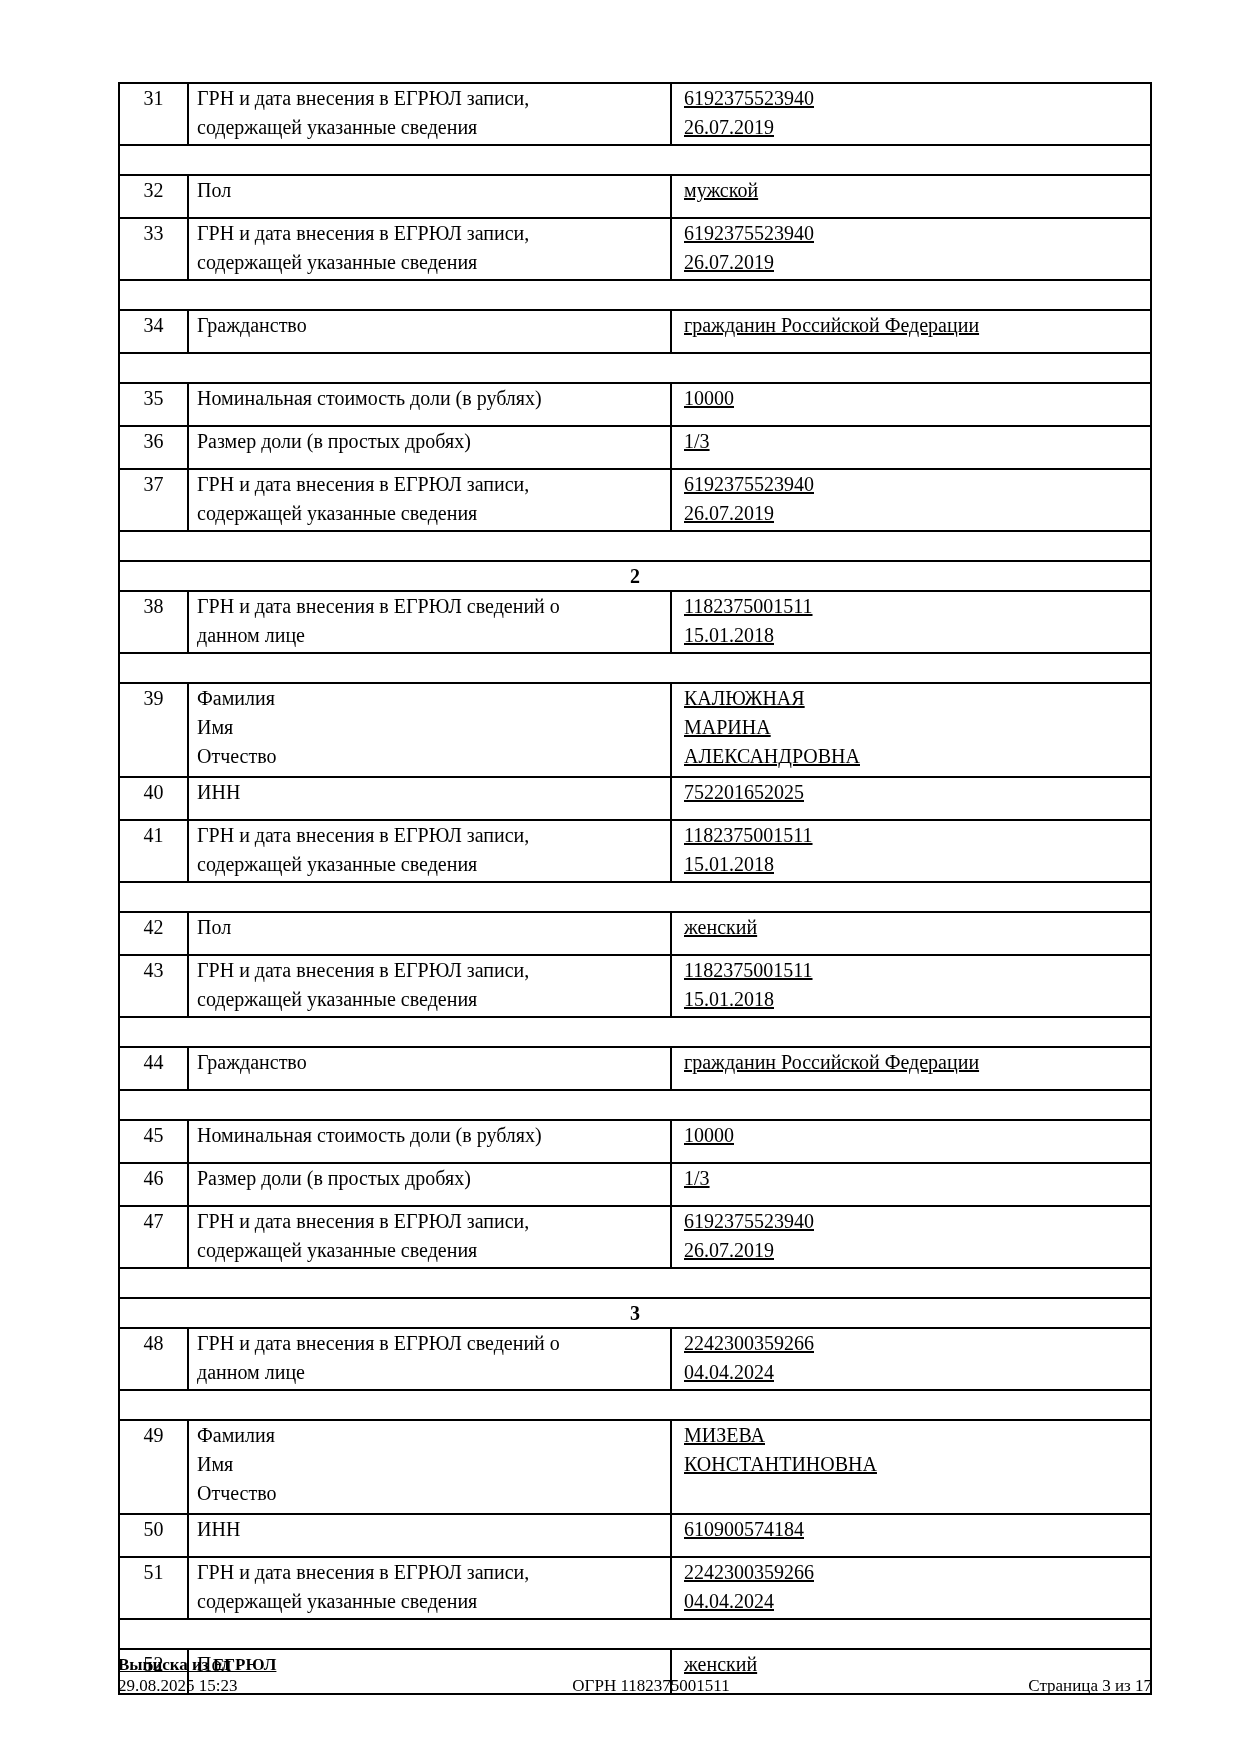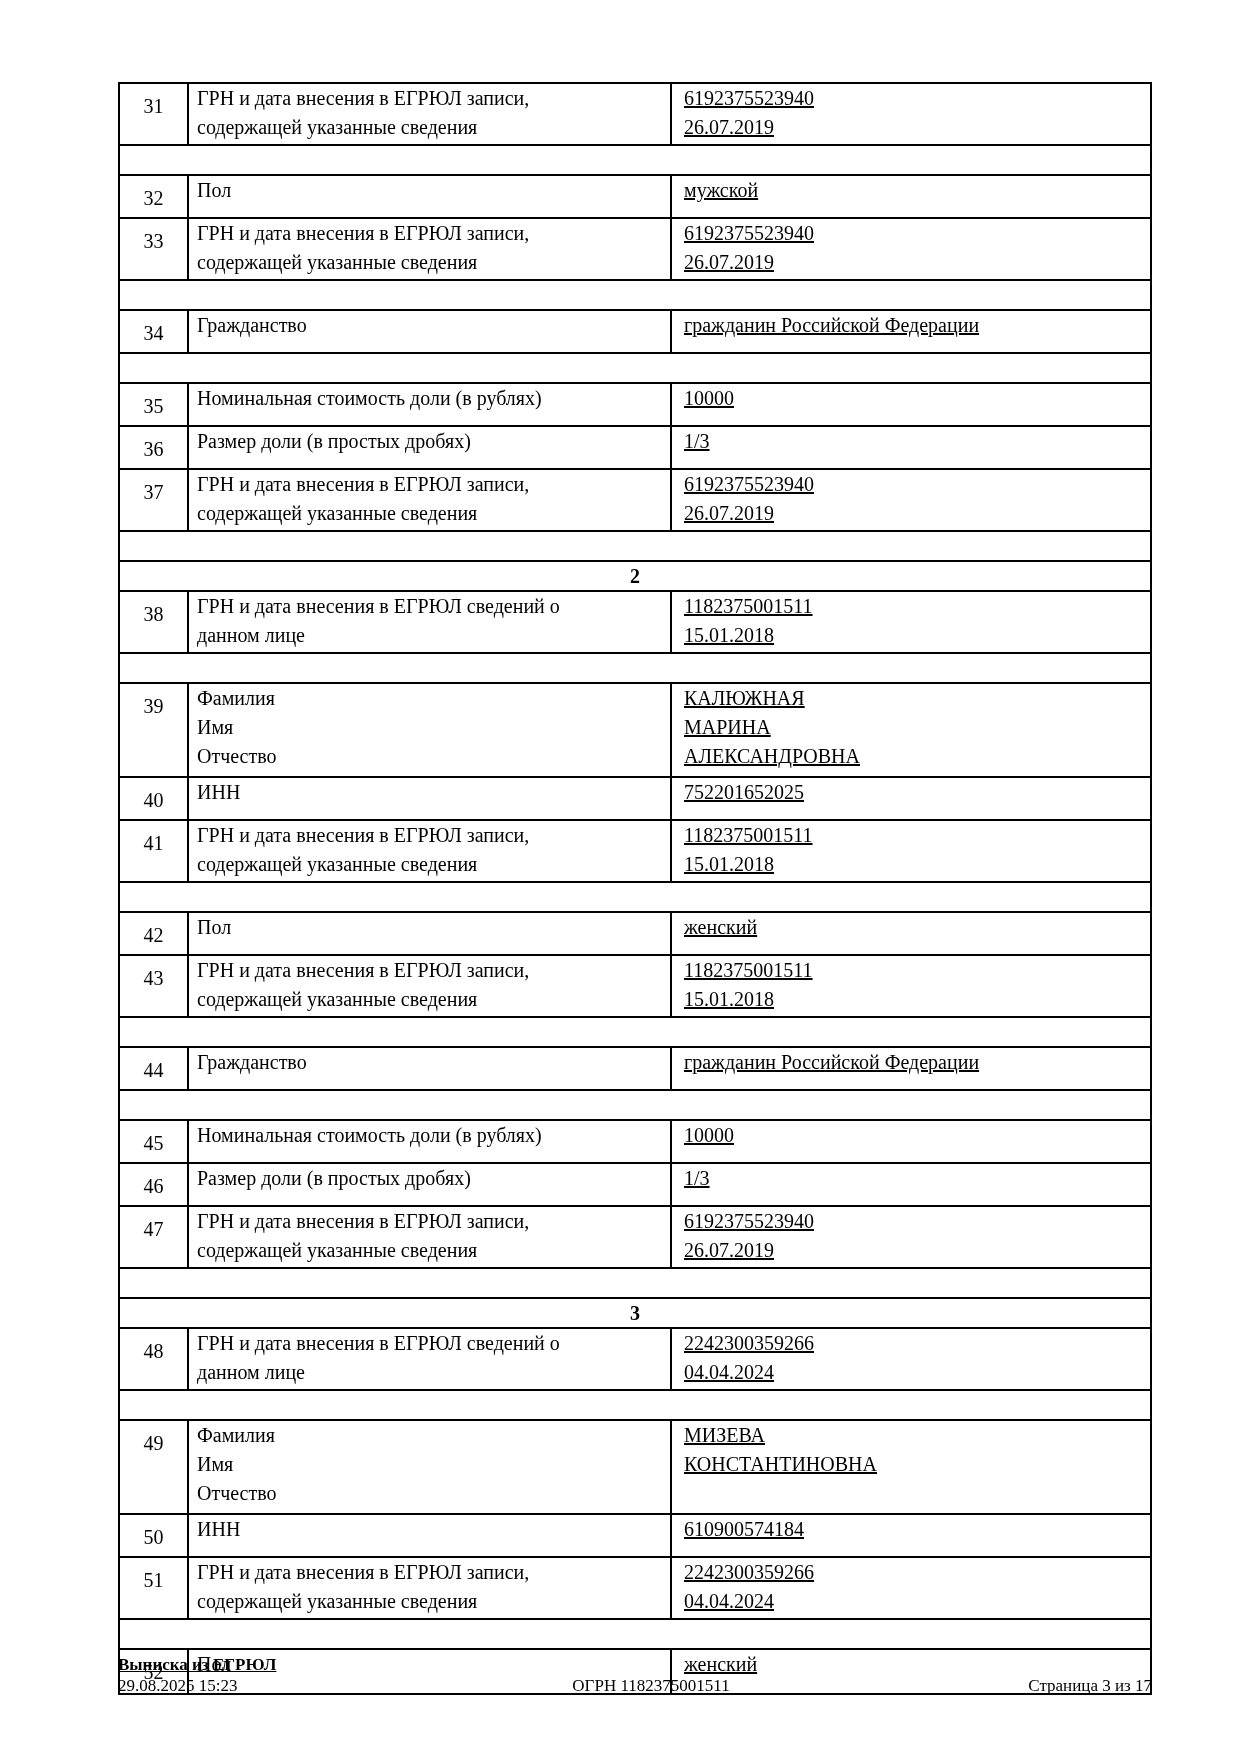--- a/index.html
+++ b/index.html
@@ -45,21 +45,21 @@
   .cell {
     box-sizing: border-box;
     font-size: 20px;
     line-height: 29px;
     overflow: hidden;
   }
   .cell-num {
     width: 69px;
     border-right: 2px solid #000;
     text-align: center;
-    padding-top: 8px;
+    padding-top: 0px;
     flex: 0 0 69px;
   }
   .cell-label {
     width: 483px;
     flex: 0 0 483px;
     border-right: 2px solid #000;
     padding: 0 13px 0 8px;
   }
   .cell-value {
     flex: 1 1 auto;

